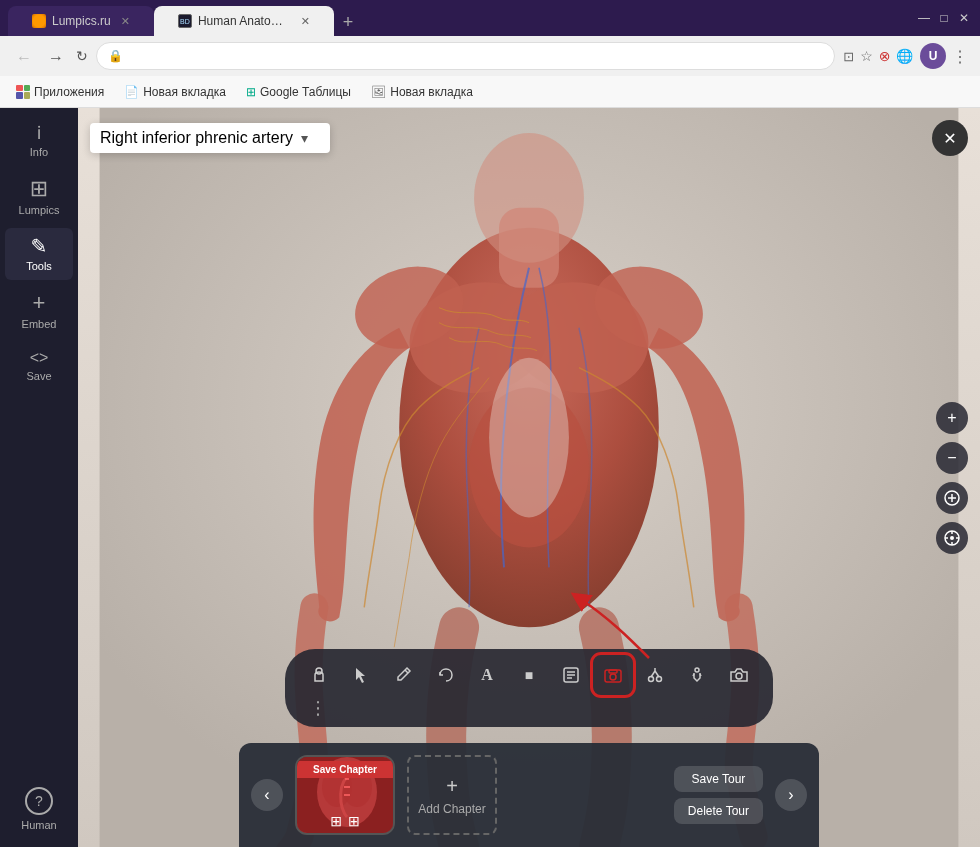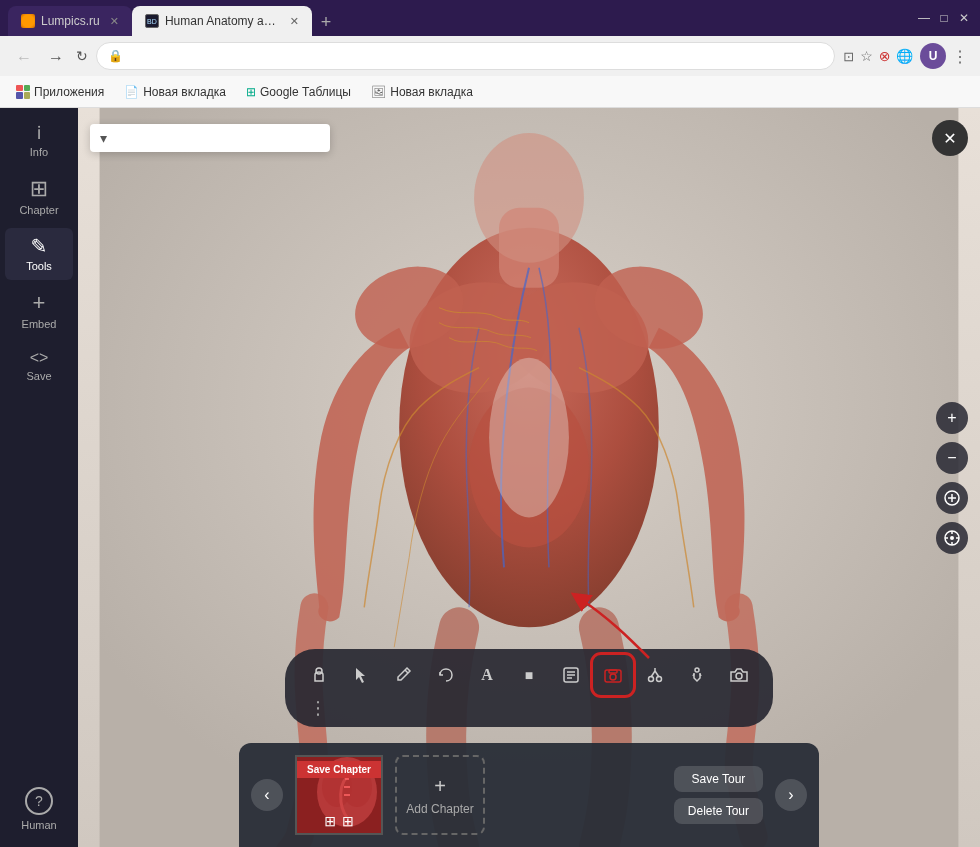--- a/index.html
+++ b/index.html
@@ -5,21 +5,21 @@
     * { box-sizing: border-box; margin: 0; padding: 0; }
     body { width: 980px; height: 847px; overflow: hidden; font-family: Arial, sans-serif; background: #2d1b4e; }
 
     
     .title-bar {
       display: flex; align-items: center; justify-content: space-between;
       background: #2d1b4e; height: 36px; padding: 0 8px;
     }
     .tabs-area { display: flex; align-items: flex-end; height: 36px; flex: 1; }
     .tab {
-      display: flex; align-items: center; padding: 0 13px; height: 30px;
+      display: flex; align-items: center; padding: 0 24px; height: 30px;
       border-radius: 8px 8px 0 0; font-size: 12px; color: #ccc; cursor: pointer;
       gap: 6px; max-width: 180px;
     }
     .tab.inactive { background: #3a2560; }
     .tab.active { background: #f0f0f0; color: #333; }
     .tab-favicon { width: 14px; height: 14px; border-radius: 2px; flex-shrink: 0; }
     .tab-favicon.orange { background: radial-gradient(circle, #f90 60%, #c60 100%); }
     .tab-favicon.biodigital { background: #1a1a2e; border: 1px solid #666; display: flex; align-items: center; justify-content: center; font-size: 8px; color: white; }
     .tab-close { margin-left: 4px; font-size: 11px; color: #888; cursor: pointer; }
     .new-tab-btn { width: 28px; height: 28px; display: flex; align-items: center; justify-content: center; color: #aaa; font-size: 18px; cursor: pointer; }
@@ -114,21 +114,21 @@
       position: absolute; bottom: 0; left: 50%; transform: translateX(-50%);
       width: 580px; background: rgba(40, 45, 55, 0.95); border-radius: 12px 12px 0 0;
       padding: 12px; display: flex; align-items: center; gap: 12px; z-index: 10;
     }
     .chapter-nav-btn {
       width: 32px; height: 32px; background: rgba(255,255,255,0.15); border-radius: 50%;
       display: flex; align-items: center; justify-content: center; color: white;
       font-size: 16px; cursor: pointer; flex-shrink: 0;
     }
     .chapter-item {
-      width: 88px; height: 80px; border-radius: 0; overflow: hidden; position: relative;
+      width: 100px; height: 80px; border-radius: 12px; overflow: hidden; position: relative;
       flex-shrink: 0; border: 2px solid #555;
     }
     .chapter-thumb {
       width: 100%; height: 100%;
       background: linear-gradient(135deg, #8b2020 0%, #c44 40%, #a33 100%);
     }
     .save-chapter-btn {
       position: absolute; top: 4px; left: 0; right: 0; text-align: center;
       background: #cc3333; color: white; font-size: 10px; font-weight: bold;
       padding: 3px 6px; cursor: pointer;
@@ -242,21 +242,21 @@
 
   <div class="content-area">
 
     <div class="sidebar">
       <div class="sidebar-item">
         <span class="sidebar-icon">ℹ</span>
         <span class="sidebar-label">Info</span>
       </div>
       <div class="sidebar-item">
         <span class="sidebar-icon" style="font-size:22px;">⊞</span>
-        <span class="sidebar-label">Chapter</span>
+        <span class="sidebar-label">Lumpics</span>
       </div>
       <div class="sidebar-item active">
         <span class="sidebar-icon" style="font-size:20px;">✎</span>
         <span class="sidebar-label">Tools</span>
       </div>
       <div class="sidebar-item">
         <span class="sidebar-icon" style="font-size:22px;">+</span>
         <span class="sidebar-label">Embed</span>
       </div>
       <div class="sidebar-item">
@@ -335,20 +335,21 @@
           <path d="M205,744 C200,756 198,764 197,770" stroke="#c07060" stroke-width="8" stroke-linecap="round" fill="none"></path>
 
           <path d="M640,500 C645,530 648,560 646,590 C644,620 640,640 640,660 C642,680 650,710 655,730" stroke="#c06858" stroke-width="28" stroke-linecap="round" fill="none" opacity="0.8"></path>
 
           <ellipse cx="430" cy="330" rx="40" ry="80" fill="#e8ddd5" opacity="0.4"></ellipse>
         </svg>
       </div>
 
       <div class="viewer-top-bar">
         <div class="structure-selector">
+          <span>Right inferior phrenic artery</span>
           <span style="color:#555;font-size:14px;">▾</span>
         </div>
         <div class="close-viewer-btn">
           <span>✕</span>
         </div>
       </div>
 
       <div style="position:absolute;bottom:175px;left:calc(50% + 20px);z-index:30;pointer-events:none;">
         <svg width="120" height="80" viewBox="0 0 120 80">
           <defs>

